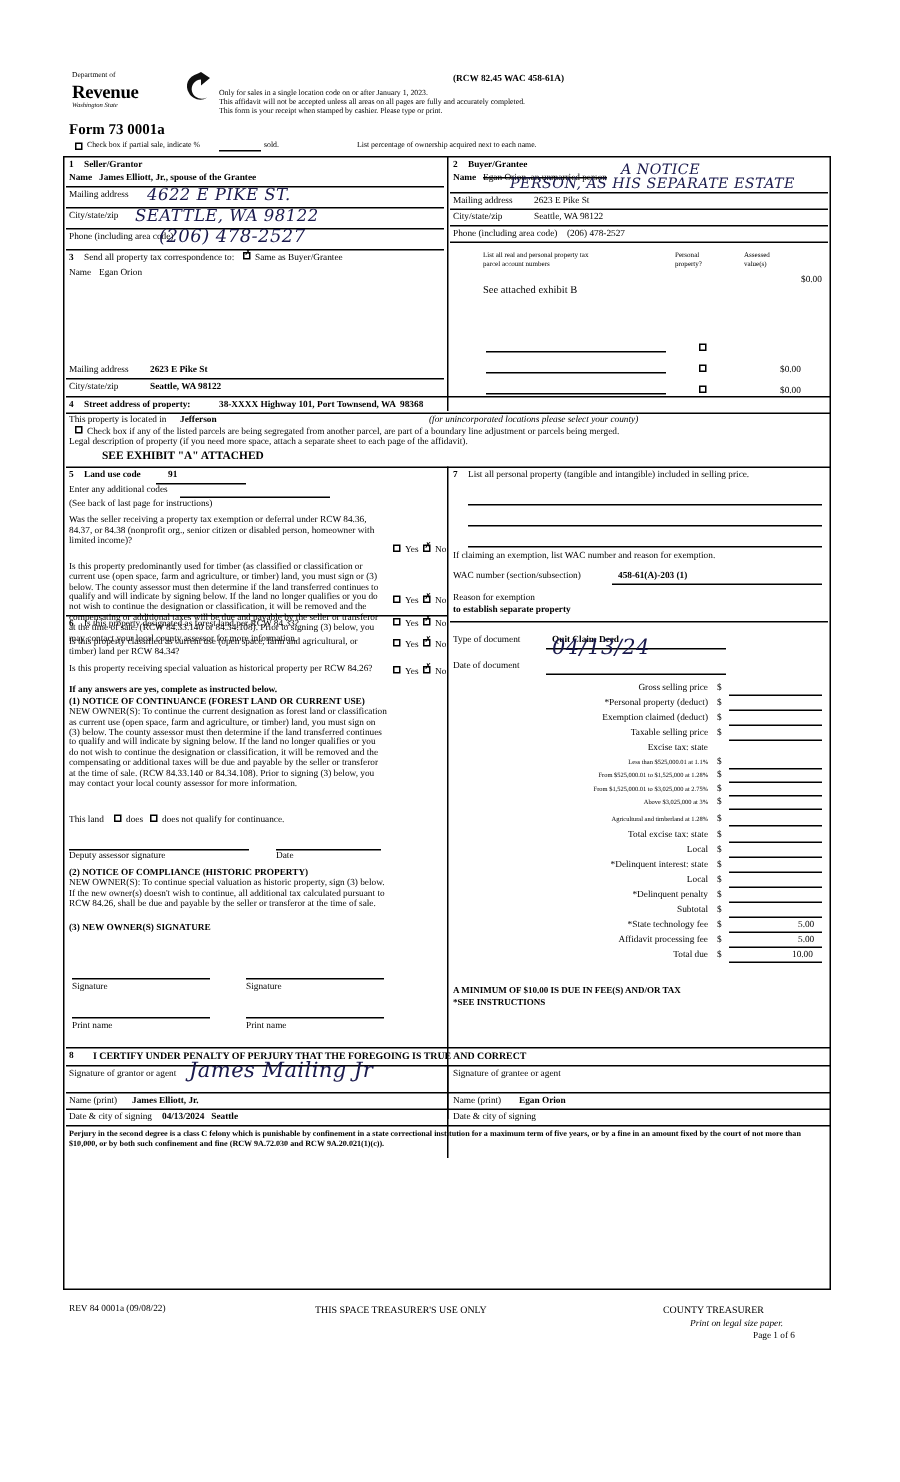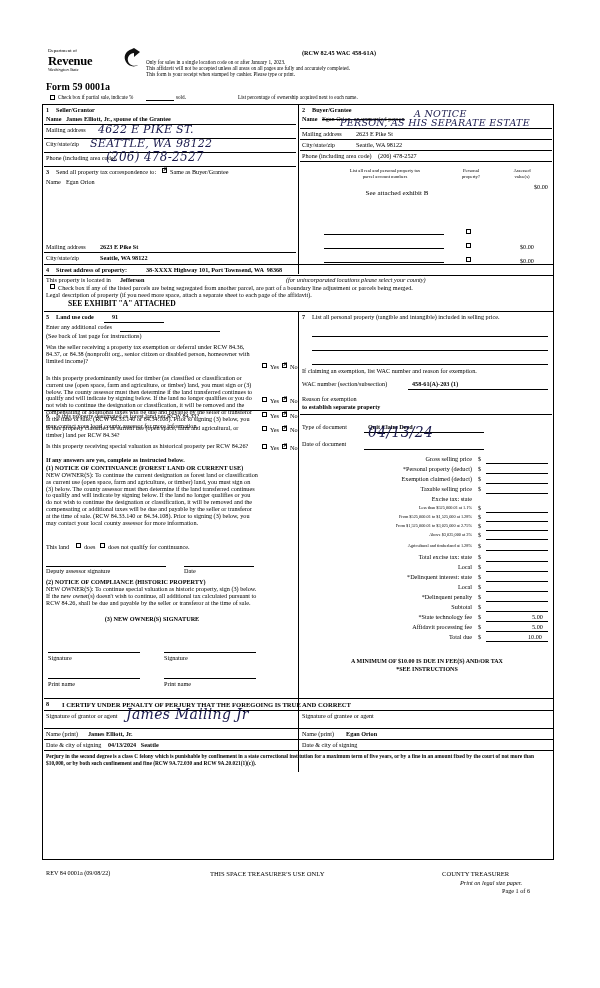--- a/index.html
+++ b/index.html
@@ -26,21 +26,21 @@
     left: 34px; top: 38px;
     width: 532px;
     height: 840px;
   }
   .bx { position: absolute; box-sizing: border-box; }
   .ln { position: absolute; background: #000; height: 0.7px; }
   .vln { position: absolute; background: #000; width: 0.7px; }
   .t { position: absolute; line-height: 1.12; white-space: pre; }
   .b { font-weight: bold; }
   .i { font-style: italic; }
-  .ctr { text-align: center; }
+  .ctr { }
   .sm { font-size: 5.2px; }
   .xs { font-size: 4.7px; }
   .tiny { font-size: 4.3px; }
   .chk {
     position: absolute;
     width: 5px; height: 5px;
     border: 0.7px solid #000;
     box-sizing: border-box;
   }
   .chkx::after {
@@ -96,21 +96,21 @@
       <svg class="logo-swirl" viewBox="0 0 20 22">
         <path d="M10 1 C3 3, 1 9, 4 14 C6 18, 12 20, 16 17 C12 19, 7 17, 6 13 C5 9, 8 5, 12 5 L12 9 L18 4 L12 0 Z" fill="#111"></path>
       </svg>
     </div>
 
     <div class="t b" style="left:268px; top:12px; font-size:6.2px;">(RCW 82.45 WAC 458-61A)</div>
     <div class="t sm" style="left:112px; top:22px;">Only for sales in a single location code on or after January 1, 2023.</div>
     <div class="t sm" style="left:112px; top:28px;">This affidavit will not be accepted unless all areas on all pages are fully and accurately completed.</div>
     <div class="t sm" style="left:112px; top:34px;">This form is your receipt when stamped by cashier. Please type or print.</div>
 
-    <div class="t b" style="left:12px; top:43px; font-size:10px;">Form 59 0001a</div>
+    <div class="t b" style="left:12px; top:43px; font-size:10px;">Form 73 0001a</div>
     <div class="chk" style="left:16px; top:57px;"></div>
     <div class="t sm" style="left:24px; top:57px;">Check box if partial sale, indicate %</div>
     <div class="ln" style="left:112px; top:62px; width:28px;"></div>
     <div class="t sm" style="left:142px; top:57px;">sold.</div>
     <div class="t sm" style="left:204px; top:57px;">List percentage of ownership acquired next to each name.</div>
 
     <div class="bx" style="left:8px; top:66px; width:512px; height:756px; border:0.8px solid #000;"></div>
 
     <div class="vln" style="left:264px; top:66px; height:170px;"></div>
 

